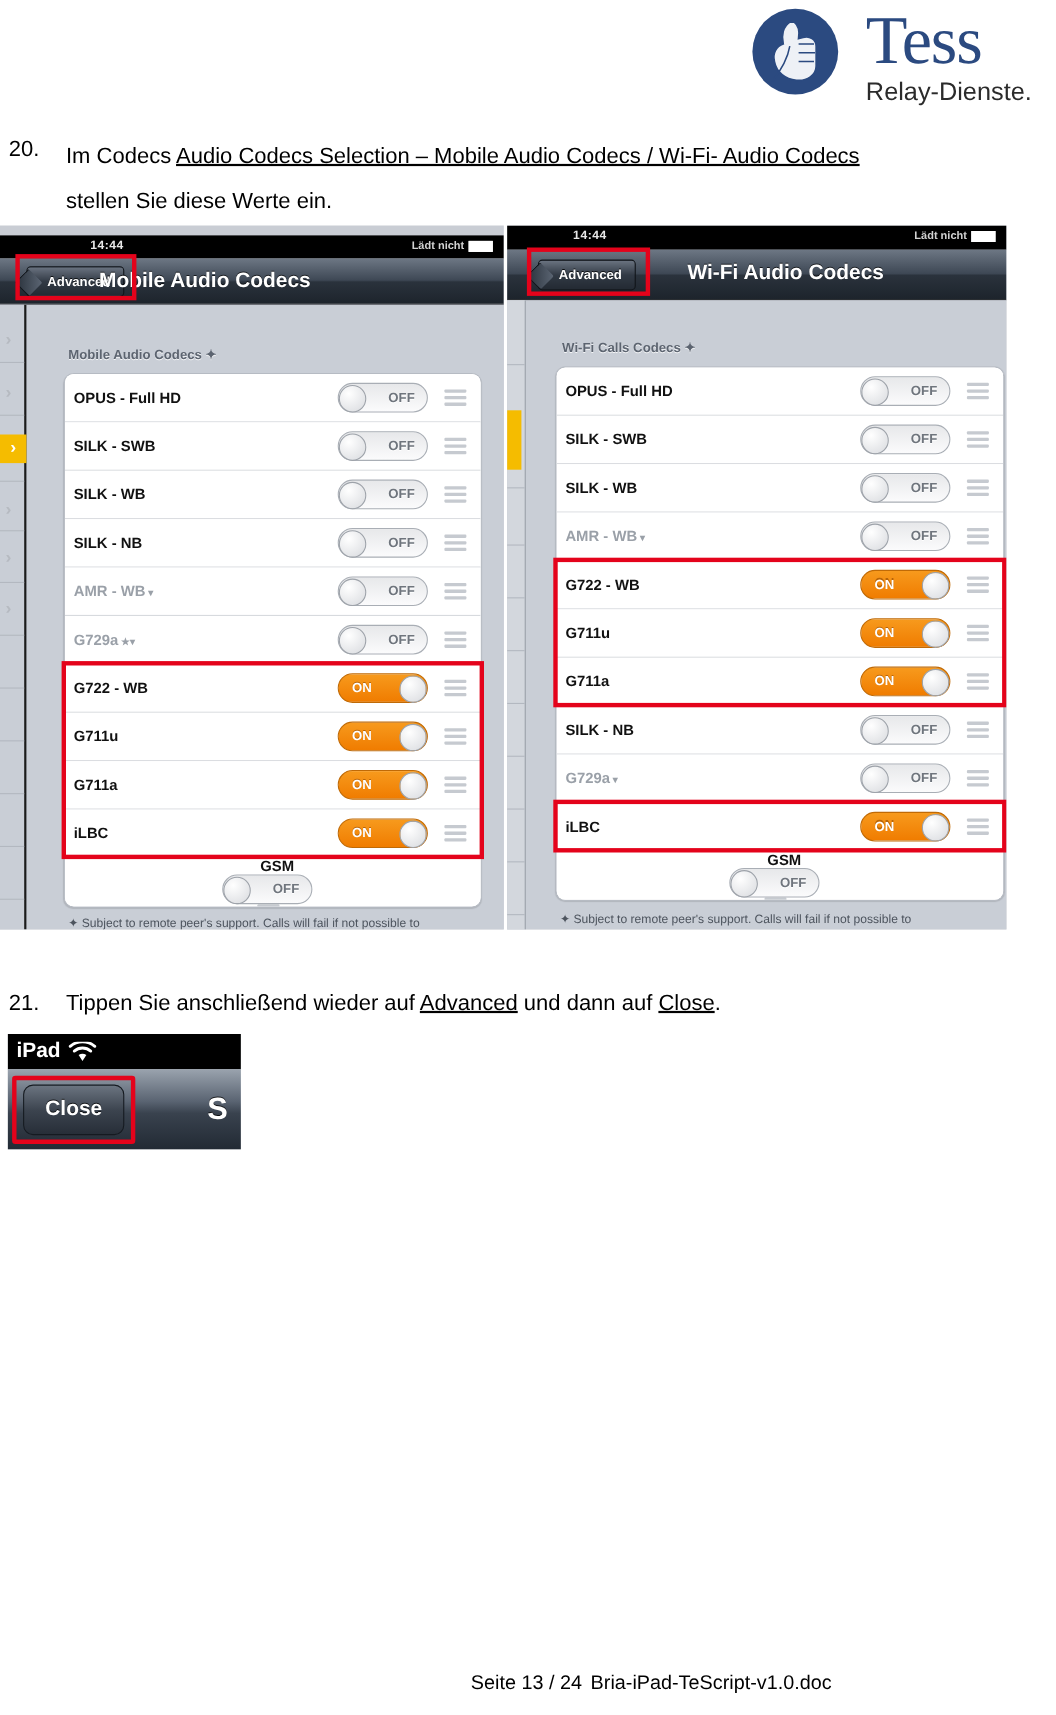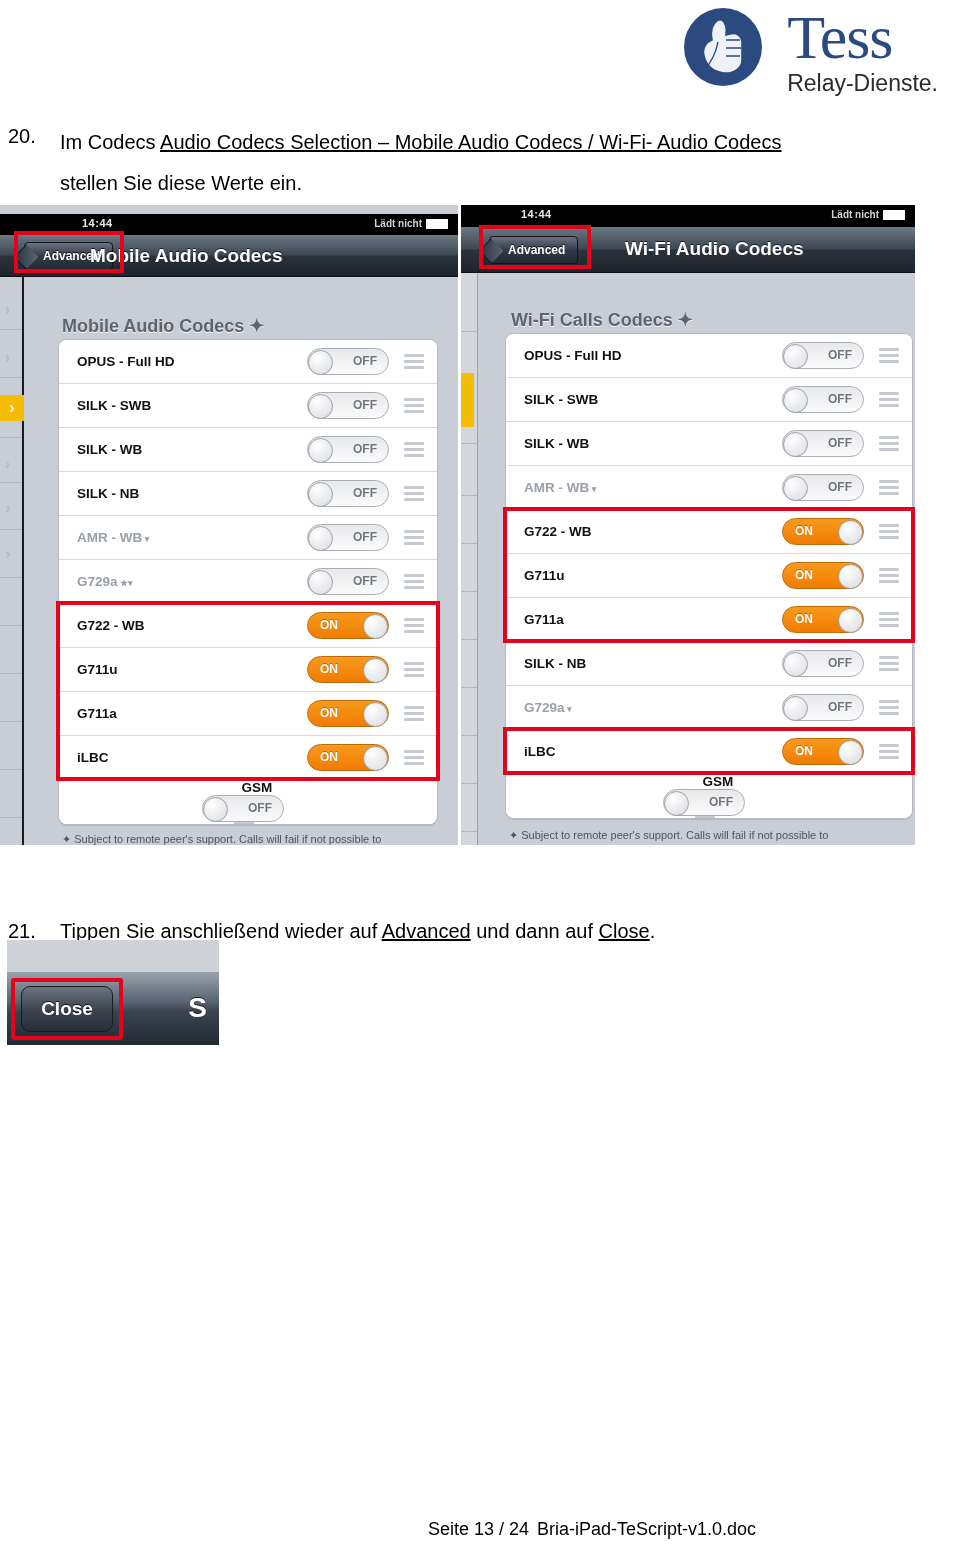--- a/index.html
+++ b/index.html
@@ -30,21 +30,21 @@
     color:#2b2b2b; text-align:right; margin-top:2px; margin-right:2px;
   }
 
   
   .step { position:absolute; display:flex; }
   .step-num { width:52px; flex:none; font-size:20px; line-height:29px; }
   .step-body { font-size:20px; line-height:41px; }
   .u { text-decoration: underline; }
 
   #step20 { top:122px; left:8px; width:940px; }
-  #step21 { top:898px; left:8px; width:940px;margin-top:19px; }
+  #step21 { top:898px; left:8px; width:940px; }
   #step21 .step-body { line-height:29px; }
 
   
   .shots { position:absolute; top:205px; left:0; width:960px; height:822px;border-radius:10px; }
 
   .device {
     position:absolute; top:0; height:640px; overflow:hidden;
     background:#c9cdd4;
   }
   #dev-left  { left:0px;   width:458px; }
@@ -102,35 +102,35 @@
   .side-col { position:absolute; left:0; top:0; width:24px; bottom:0; background:#c9ced6;
               border-right:2px solid #1b1b1b; }
   #dev-right .side-col { width:17px; border-right:1px solid #9aa0a8; background:#d3d7dd; }
   .chev { position:absolute; left:5px; color:#b6bac1; font-size:16px; font-weight:bold; }
   .chev.active { background:#f5bc00; color:#fff; left:0; width:24px; text-align:center; padding:4px 0; }
   .side-tick { position:absolute; left:0; width:22px; height:1px; background:#b3b8c0; }
   #dev-right .side-tick { width:16px; }
   .side-hl { position:absolute; left:0; width:13px; height:54px; background:#f5bc00; }
 
   .section-label {
-    position:absolute; font-size:18px; font-weight:bold; color:#5c6470;
+    position:absolute; font-size:12px; font-weight:bold; color:#5c6470;
     text-shadow:0 1px 0 rgba(255,255,255,.8);
   }
 
   
   .card {
     position:absolute; background:#fff; border:1px solid #b6bbc3; border-radius:9px;
     overflow:hidden; box-shadow:0 1px 1px rgba(0,0,0,.12);
   }
   .row {
     position:relative; display:flex; align-items:center;
     border-bottom:1px solid #d7dade; background:#fff;
   }
   .row:last-child { border-bottom:none;flex-direction:column; }
-  .row-label { font-size:13.5px; font-weight:bold; color:#111; padding-left:18px; flex:1; white-space:nowrap; }
+  .row-label { font-size:13.5px; font-weight:bold; color:#111; padding-left:8px; flex:1; white-space:nowrap; }
   .row.dim .row-label { color:#9aa0a8; font-weight:bold; }
   .caret { font-size:9px; color:#9aa0a8; }
 
   
   .toggle {
     position:relative; width:82px; height:27px; border-radius:14px; flex:none;
     border:1px solid #a9aeb5; margin-right:10px;
   }
   .toggle.off { background:linear-gradient(to bottom,#e7e8ea,#fbfbfc); }
   .toggle.on  { background:linear-gradient(to bottom,#f79a1d,#f07c00); border-color:#c06a06; }
@@ -575,20 +575,28 @@
 </div>
 
 <div class="step" id="step21">
   <div class="step-num">21.</div>
   <div class="step-body">
     <span>Tippen Sie anschließend wieder auf </span><span class="u">Advanced</span><span> und dann auf </span><span class="u">Close</span><span>.</span>
   </div>
 </div>
 
 <div id="closeshot">
+  <div class="cs-status">
+    <span>iPad</span>
+    <svg width="26" height="19" viewBox="0 0 26 19" aria-hidden="true">
+      <path d="M13 17.5 L9.5 12 A7 7 0 0 1 16.5 12 Z" fill="#ffffff"></path>
+      <path d="M5.5 8.5 A11.5 11.5 0 0 1 20.5 8.5" stroke="#ffffff" stroke-width="2.6" fill="none" stroke-linecap="round"></path>
+      <path d="M1.8 4.2 A17.5 17.5 0 0 1 24.2 4.2" stroke="#ffffff" stroke-width="2.6" fill="none" stroke-linecap="round"></path>
+    </svg>
+  </div>
   <div class="cs-bar">
     <div class="cs-close">Close</div>
     <div class="cs-s">S</div>
   </div>
   <div class="redbox2"></div>
 </div>
 
 <div class="footer">
   <span class="pg">Seite 13 / 24</span>
   <span class="doc">Bria-iPad-TeScript-v1.0.doc</span>

